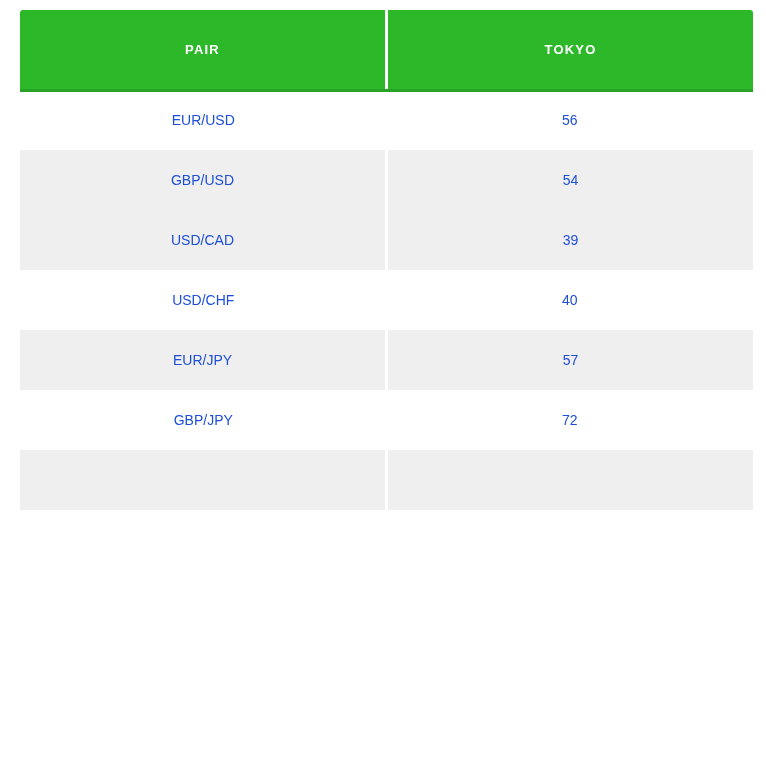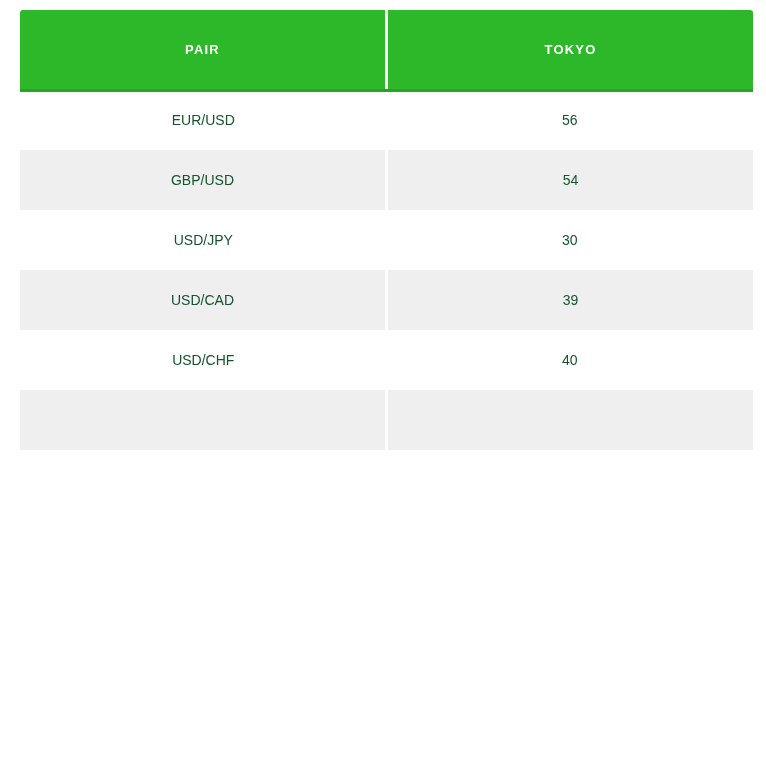--- a/index.html
+++ b/index.html
@@ -71,21 +71,21 @@
   }
   tbody tr.row-even td.cell-pair {
     border-right: 3px solid #ffffff;
   }
   tbody td {
     padding: 0;
     text-align: center;
     vertical-align: middle;
     font-size: 14px;
     font-weight: normal;
-    color: #14532d;
+    color: #1d4ed8;
     line-height: 1.2;
   }
   tbody td.cell-pair {
     width: 365px;
   }
   tbody td.cell-value {
     width: 365px;
   }
 </style>
 </head>
@@ -101,31 +101,35 @@
     </thead>
     <tbody>
       <tr class="row-odd">
         <td class="cell-pair">EUR/USD</td>
         <td class="cell-value">56</td>
       </tr>
       <tr class="row-even">
         <td class="cell-pair">GBP/USD</td>
         <td class="cell-value">54</td>
       </tr>
-      <tr class="row-odd">
-        <td class="cell-pair">USD/JPY</td>
-        <td class="cell-value">30</td>
-      </tr>
       <tr class="row-even">
         <td class="cell-pair">USD/CAD</td>
         <td class="cell-value">39</td>
       </tr>
       <tr class="row-odd">
         <td class="cell-pair">USD/CHF</td>
         <td class="cell-value">40</td>
+      </tr>
+      <tr class="row-even">
+        <td class="cell-pair">EUR/JPY</td>
+        <td class="cell-value">57</td>
+      </tr>
+      <tr class="row-odd">
+        <td class="cell-pair">GBP/JPY</td>
+        <td class="cell-value">72</td>
       </tr>
       <tr class="row-even">
         <td class="cell-pair"></td>
         <td class="cell-value"></td>
       </tr>
     </tbody>
   </table>
 </div>
 
 </body></html>

